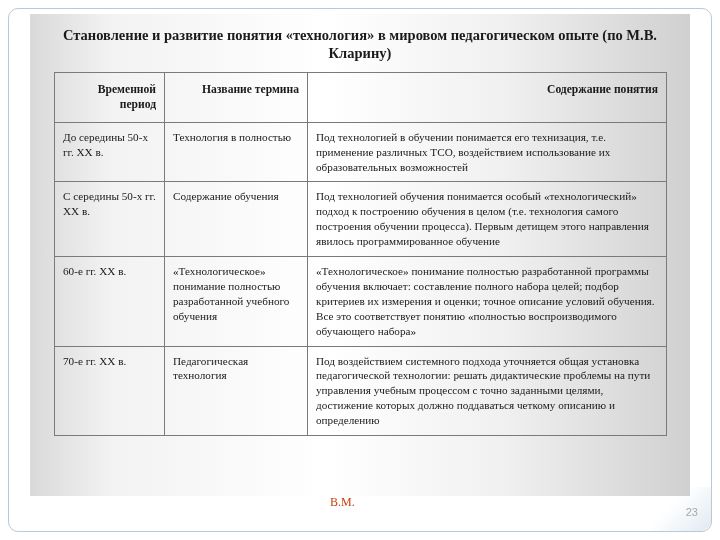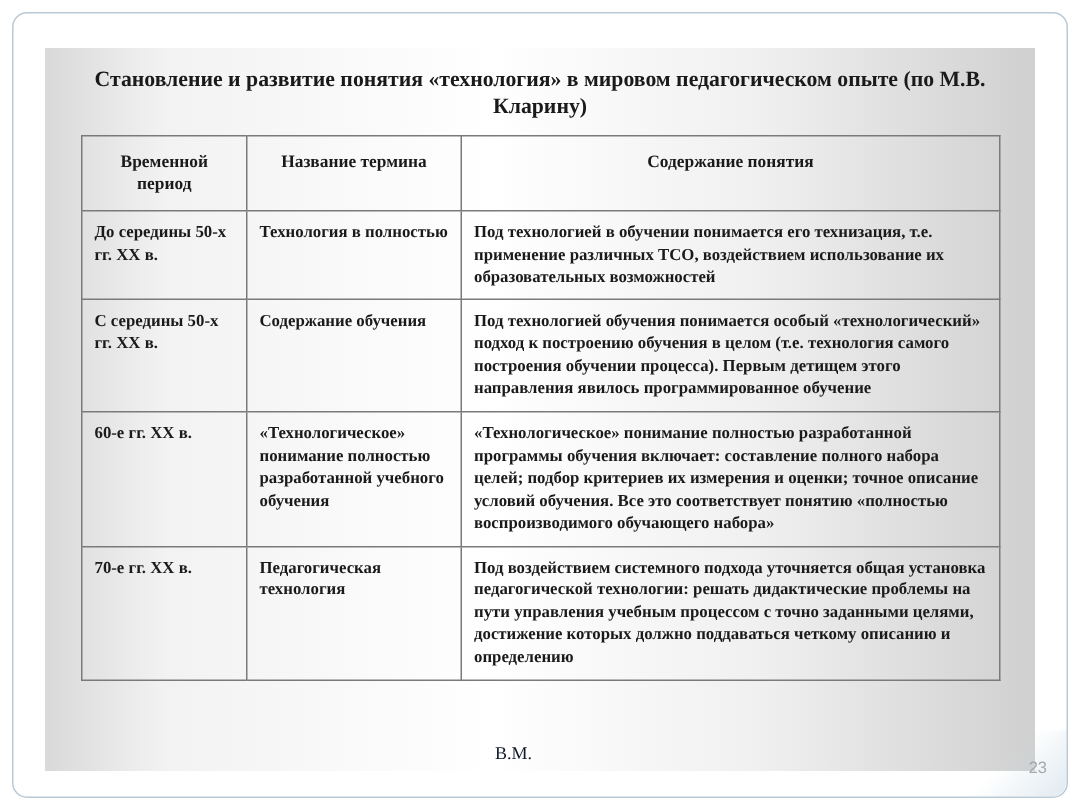--- a/index.html
+++ b/index.html
@@ -28,21 +28,21 @@
     width: 704px;
     height: 524px;
     box-sizing: border-box;
     border: 1px solid #b9c9d6;
     border-radius: 10px;
     background: #ffffff;
   }
   .content-area {
     position: absolute;
     left: 30px;
-    top: 32px;
+    top: 14px;
     width: 660px;
     height: 482px;
     background: linear-gradient(to right, #d9d9d9 0%, #f2f2f2 12%, #ffffff 45%, #f0f0f0 72%, #d0d0d0 100%);
     box-sizing: border-box;
   }
   .title {
     position: absolute;
     left: 0;
     top: 0;
     width: 660px;
@@ -65,24 +65,23 @@
   }
   table.matrix th,
   table.matrix td {
     border: 1px solid #7a7a7a;
     vertical-align: top;
     padding: 7px 8px 7px 8px;
     font-size: 11.2px;
     line-height: 1.33;
     color: #1a1a1a;
     background: transparent;
-    font-weight: bold;
   }
   table.matrix th {
-    text-align: center;
+    text-align: right;
     font-weight: bold;
     font-size: 11.6px;
     padding-top: 9px;
     padding-bottom: 9px;
   }
   col.c0 { width: 110px; }
   col.c1 { width: 143px; }
   col.c2 { width: 359px; }
   .cell-period { }
   .cell-term { }
@@ -93,21 +92,21 @@
     bottom: 22px;
     font-size: 11px;
     color: #9a9a9a;
     font-family: "Liberation Sans", sans-serif;
   }
   .footer-mark {
     position: absolute;
     left: 330px;
     bottom: 30px;
     font-size: 12px;
-    color: #0f172a;
+    color: #c2410c;
     font-family: "Liberation Serif", serif;
   }
   .corner-deco {
     position: absolute;
     right: 9px;
     bottom: 9px;
     width: 64px;
     height: 44px;
     border-bottom-right-radius: 10px;
     background: linear-gradient(135deg, rgba(210,225,235,0) 40%, rgba(198,216,229,0.55) 100%);

